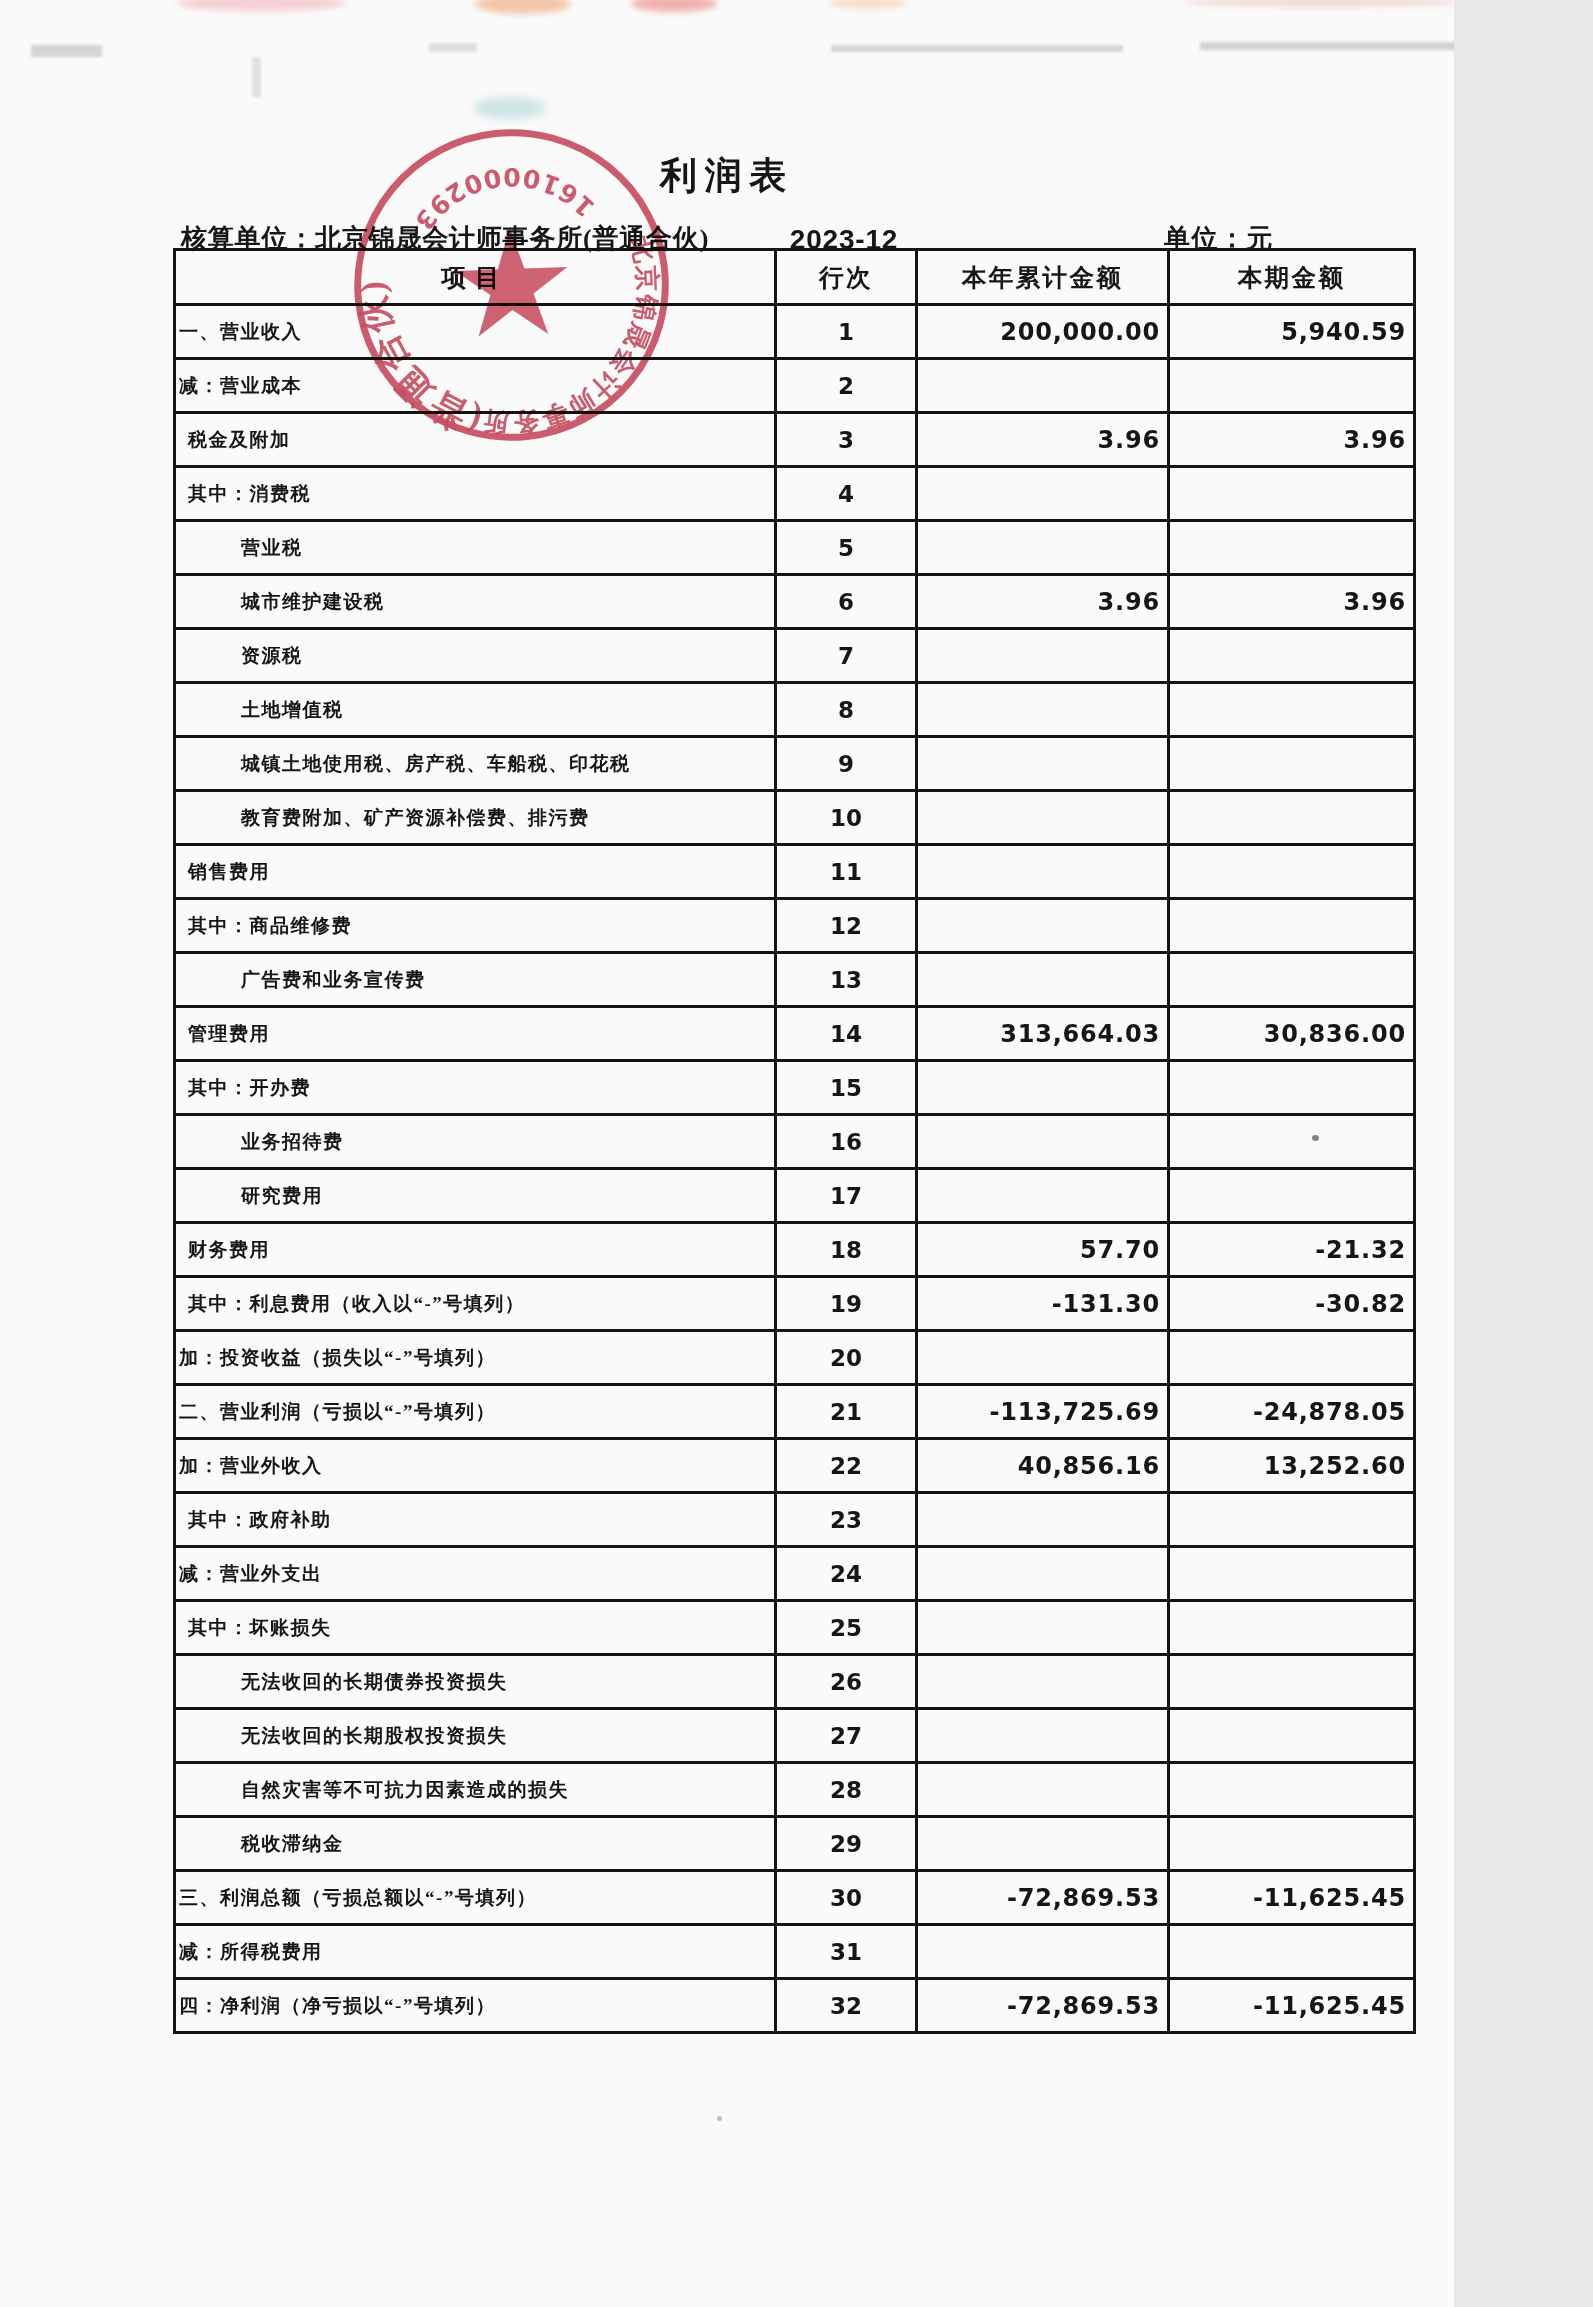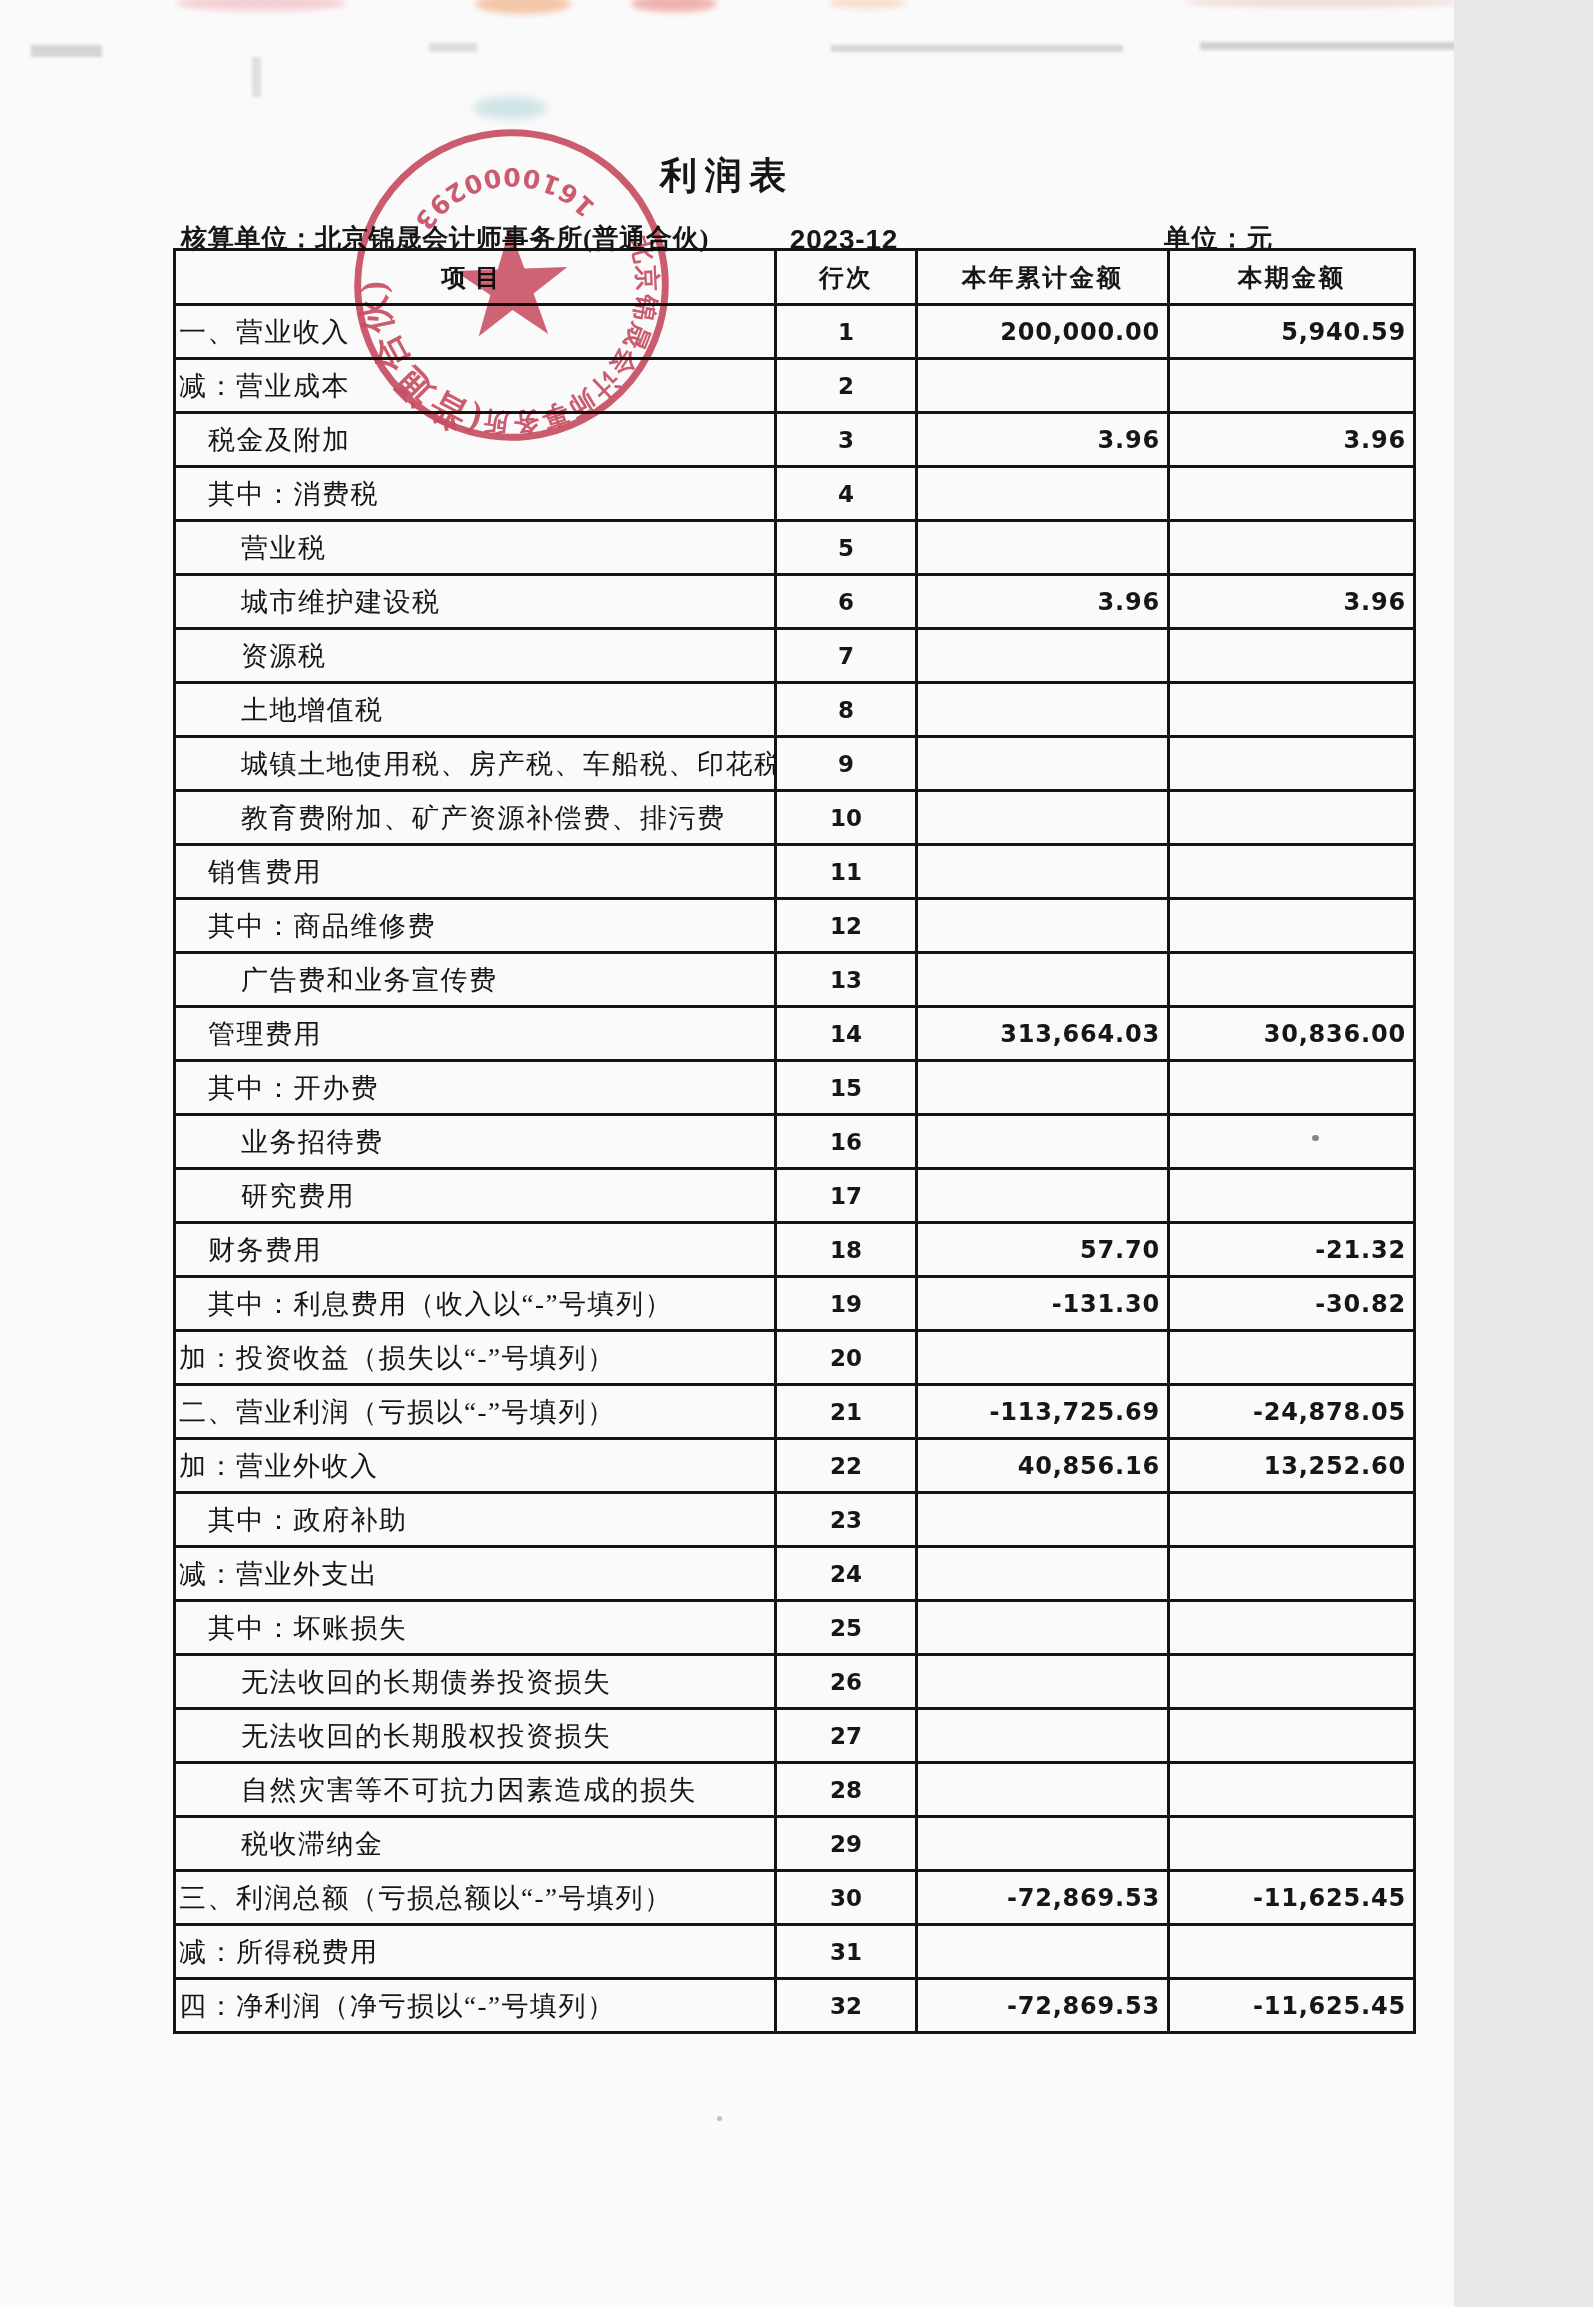--- a/index.html
+++ b/index.html
@@ -23,23 +23,23 @@
     position:absolute; left:173px; top:248px; width:1240px;
     border-collapse:collapse; table-layout:fixed;
   }
   col.w-item { width:601px; } col.w-line { width:141px; }
   col.w-ytd { width:252px; }  col.w-cur { width:246px; }
   .sheet th, .sheet td { border:3.1px solid #141414; padding:0; overflow:hidden; white-space:nowrap; }
   .sheet thead tr { height:55px; }
   .sheet tbody tr { height:54px; }
   .sheet th { font-size:24.6px; font-weight:700; letter-spacing:2.3px; text-align:center; }
   .sheet th.h-item { letter-spacing:9.2px; }
-  td.c-item { font-size:27px; font-weight:400; letter-spacing:1.5px;margin-top:40px; }
+  td.c-item { font-size:19px; font-weight:700; letter-spacing:1.5px;margin-top:40px; }
   td.c-item.ind0 { padding-left:3.1px; }
-  td.c-item.ind1 { padding-left:32px; }
+  td.c-item.ind1 { padding-left:12px; }
   td.c-item.ind2 { padding-left:65px; }
   td.c-line { text-align:center; font-family:"DejaVu Sans", sans-serif; font-weight:600; font-size:23px; }
   td.c-num  { text-align:right; padding-right:7px; font-family:"DejaVu Sans", sans-serif;
               font-weight:700; font-size:24px; letter-spacing:0.8px; }
   
   .stamp { position:absolute; left:350px; top:125px; width:323px; height:320px;
            mix-blend-mode:multiply; opacity:.9; filter:blur(0.3px); }
   .seal ellipse { fill:none; stroke:#c63c52; stroke-width:9; stroke-opacity:.92; }
   .seal text { fill:#c63c52; fill-opacity:.92; font-family:"Liberation Serif", serif; font-weight:700; }
   .seal .seal-num { font-family:"DejaVu Sans", sans-serif; font-weight:600; letter-spacing:5px; }

